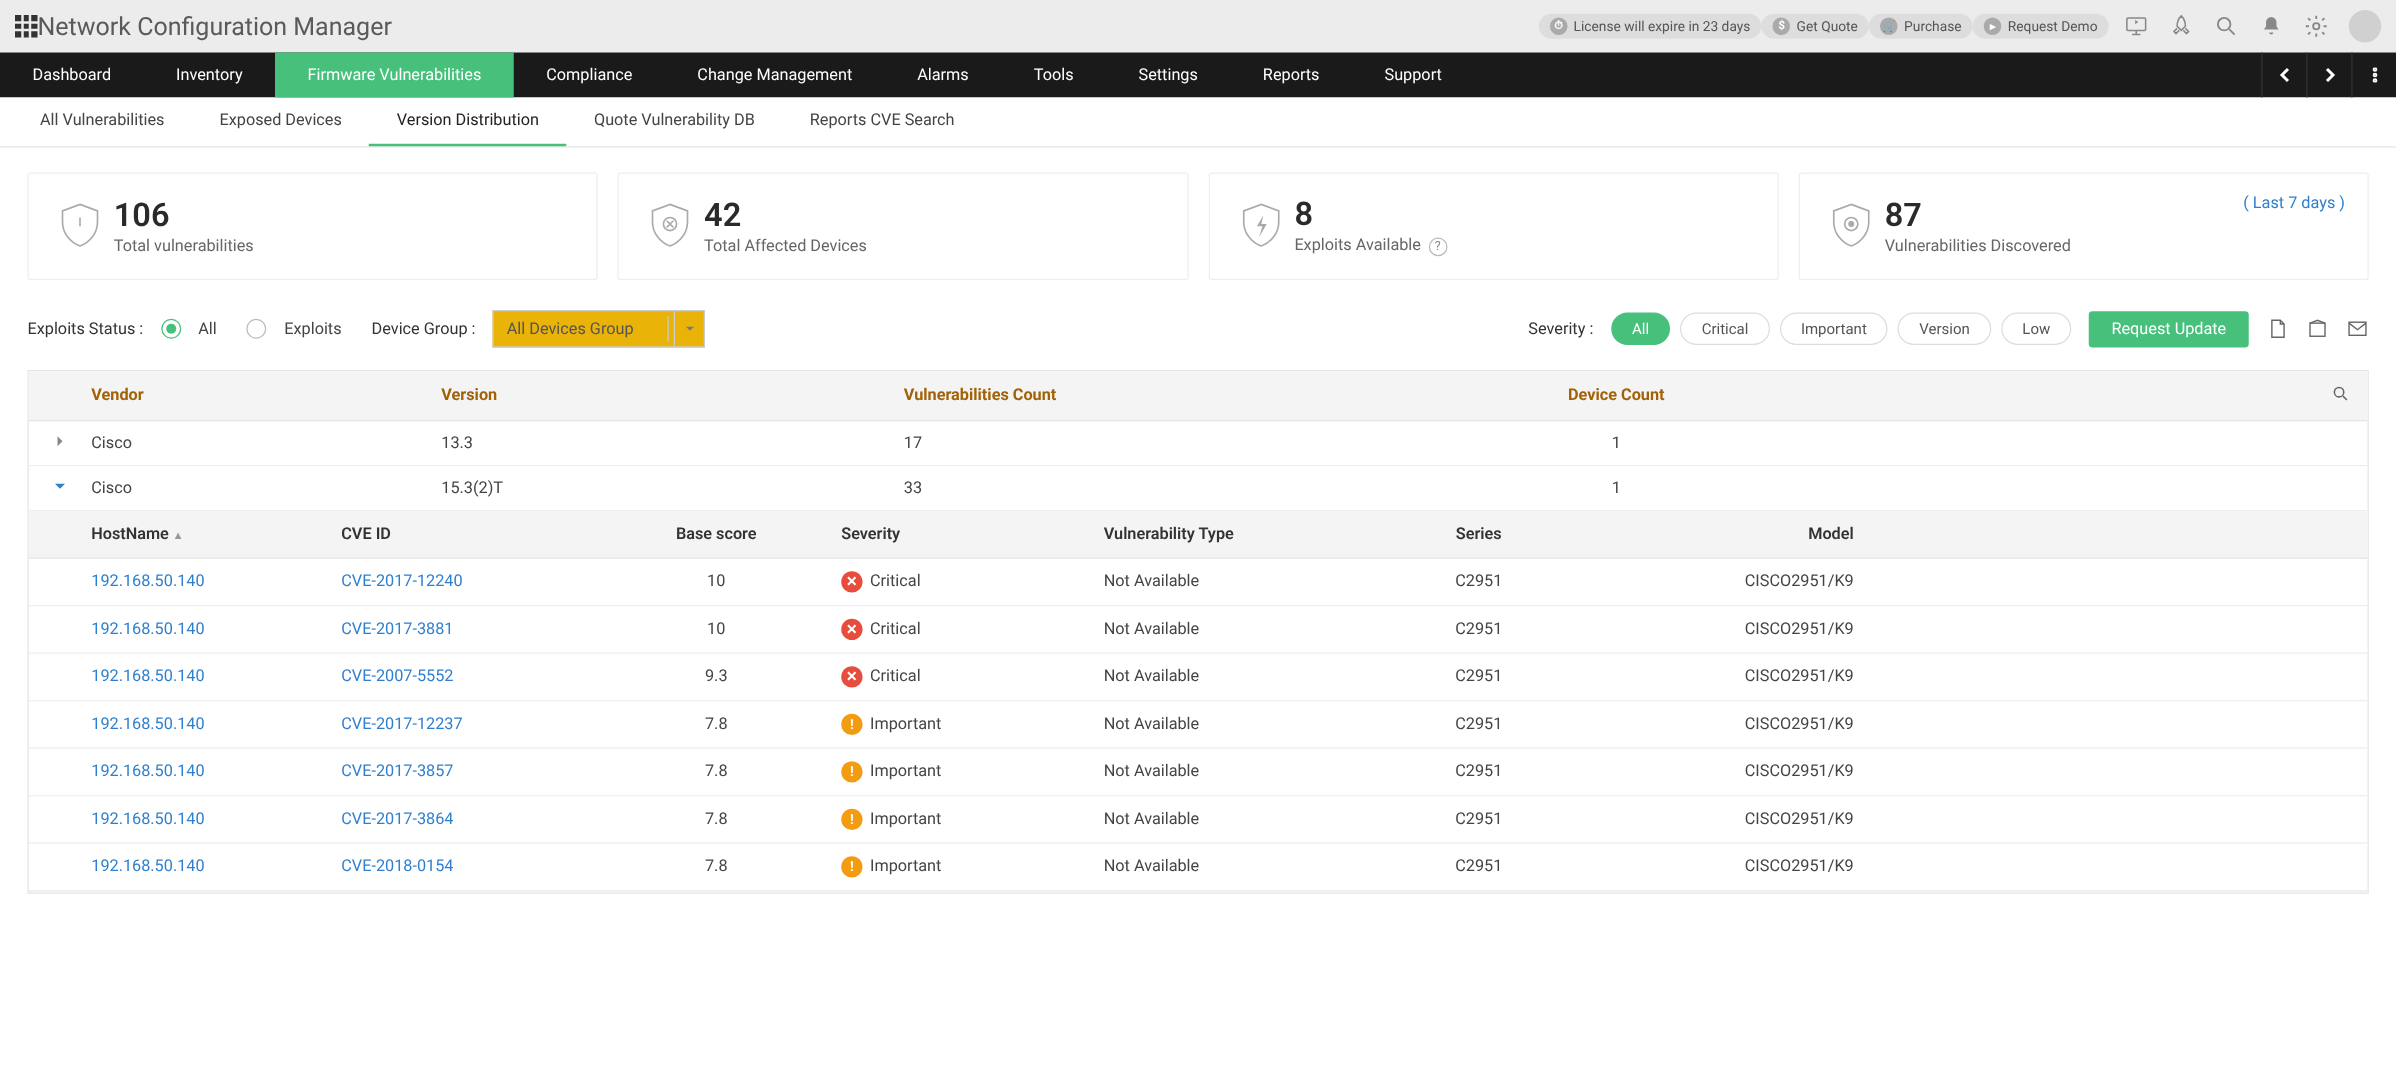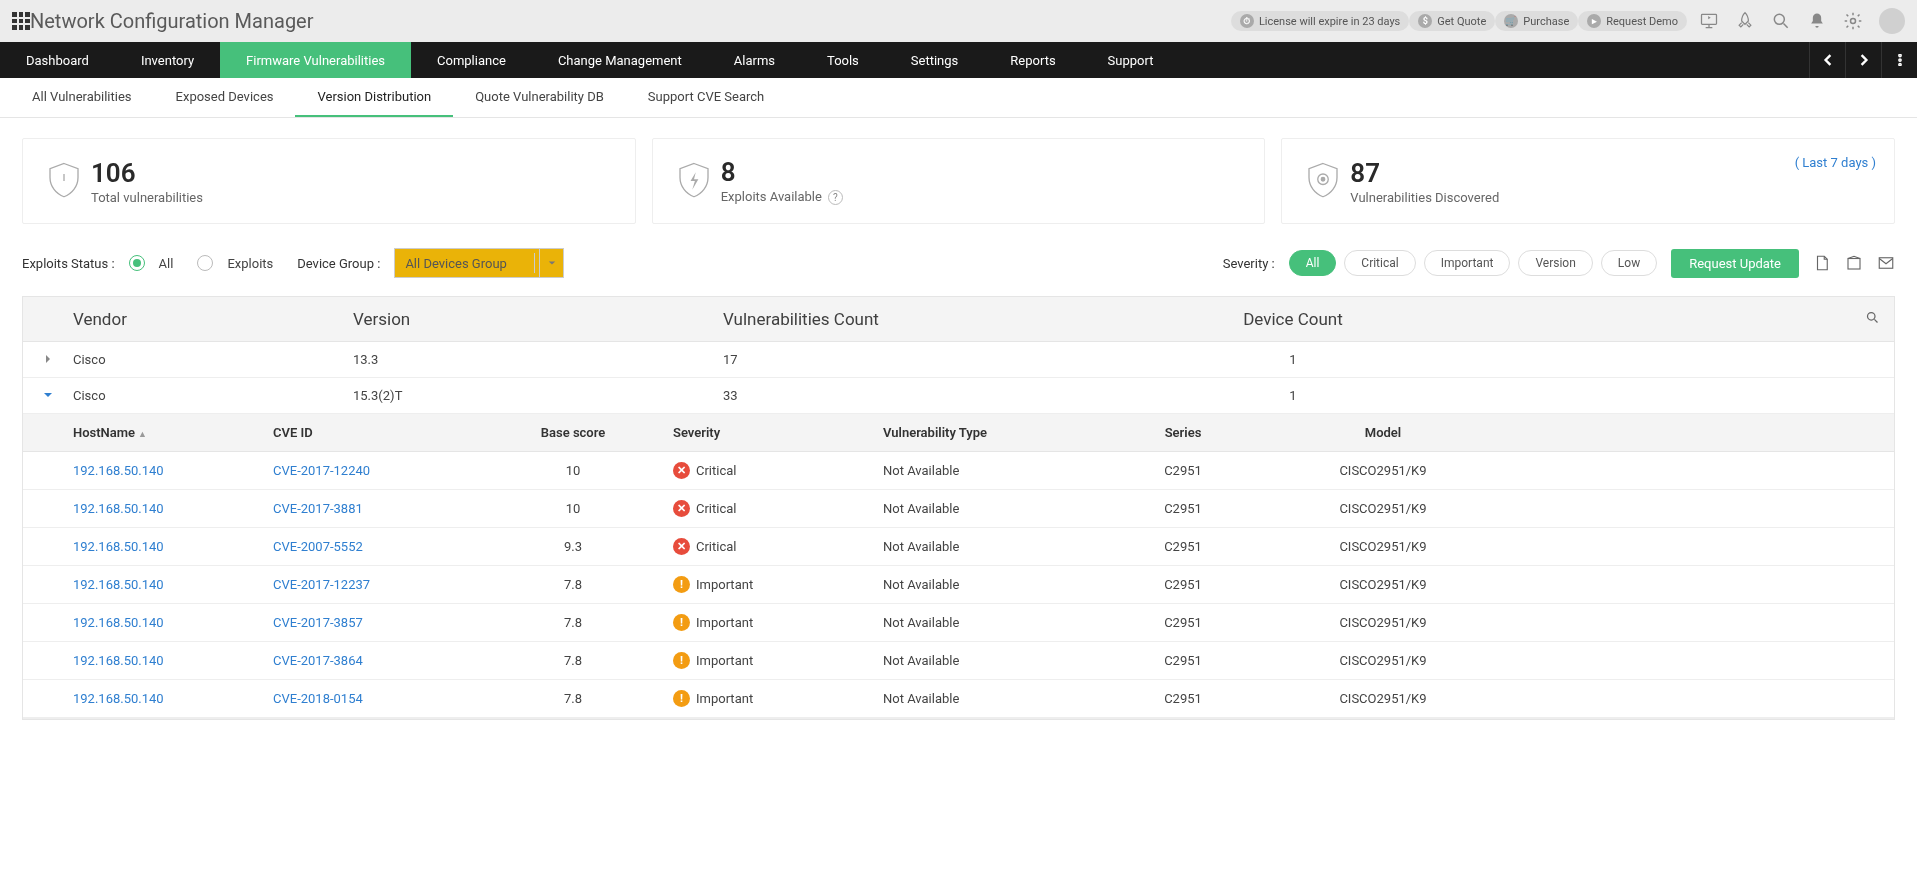--- a/index.html
+++ b/index.html
@@ -43,39 +43,39 @@
 .select::after{content:"";position:absolute;right:8px;top:50%;transform:translateY(-50%);border-left:1px solid #ccc;height:20px;width:20px;background:linear-gradient(#666,#666) no-repeat center/8px 1px,linear-gradient(#666,#666) no-repeat center/1px 8px;background:none}
 .select-caret{position:absolute;right:0;top:0;bottom:0;width:24px;border-left:1px solid #ccc;display:flex;align-items:center;justify-content:center}
 .select-caret svg{width:8px;height:8px;fill:#777}
 .filters-spacer{flex:1}
 .sev-pill{border:1px solid #ddd;border-radius:14px;padding:5px 16px;font-size:12px;color:#555;cursor:pointer}
 .sev-pill.active{background:#46c07b;color:#fff;border-color:#46c07b}
 .btn-green{background:#46c07b;color:#fff;border:none;border-radius:3px;padding:7px 18px;font-size:13px;cursor:pointer}
 .action-icon{width:18px;height:18px;color:#666;cursor:pointer}
 .action-icon svg{width:18px;height:18px;fill:none;stroke:currentColor;stroke-width:1.5}
 .table{border:1px solid #e5e5e5}
-.thead{background:#f4f4f4;display:flex;padding:12px 0;font-weight:400;font-size:17px;color:#404040;border-bottom:1px solid #e5e5e5;position:relative}
+.thead{background:#f4f4f4;display:flex;padding:12px 0;font-weight:700;font-size:13px;color:#a16207;border-bottom:1px solid #e5e5e5;position:relative}
 .col-exp{width:50px;text-align:center}
 .col-vendor{width:280px}
 .col-version{width:370px}
 .col-vcount{width:380px;text-align:left}
 .col-dcount{width:380px;text-align:center}
 .col-search{position:absolute;right:14px;top:50%;transform:translateY(-50%);cursor:pointer;color:#666}
 .col-search svg{width:15px;height:15px;fill:none;stroke:currentColor;stroke-width:2}
 .trow{display:flex;padding:10px 0;font-size:13px;color:#444;border-bottom:1px solid #eee;align-items:center}
 .exp-icon{cursor:pointer;color:#888}
 .exp-icon svg{width:10px;height:10px;fill:currentColor}
 .sub-thead{background:#f4f4f4;display:flex;padding:11px 0 11px 50px;font-weight:600;font-size:13px;color:#333;border-bottom:1px solid #e5e5e5}
 .scol-host{width:200px}
 .scol-cve{width:200px}
 .scol-score{width:200px;text-align:center}
 .scol-sev{width:210px}
 .scol-type{width:200px}
 .scol-series{width:200px;text-align:center}
-.scol-model{width:200px;text-align:center}
+.scol-model{width:200px;text-align:right}
 .sub-tbody{max-height:290px;overflow-y:auto;border-bottom:1px solid #eee}
 .sub-trow{display:flex;padding:10px 0 10px 50px;font-size:13px;color:#444;border-bottom:1px solid #eee;align-items:center}
 .link{color:#2f7fd0;cursor:pointer}
 .sev-cell{display:flex;align-items:center;gap:6px}
 .sev-badge{width:17px;height:17px;border-radius:50%;display:flex;align-items:center;justify-content:center;color:#fff;font-size:11px;font-weight:bold}
 .sev-critical{background:#e74c3c}
 .sev-important{background:#f39c12}
 .sort-icon{font-size:9px;color:#999;margin-left:3px}
 </style>
 </head>
@@ -174,34 +174,45 @@
         <circle cx="5" cy="14" r="1.5"></circle>
       </svg>
     </div>
   </div>
 
 <div class="subnav" id="subnav">
     <div class="subnav-item">All Vulnerabilities</div>
     <div class="subnav-item">Exposed Devices</div>
     <div class="subnav-item active">Version Distribution</div>
     <div class="subnav-item">Quote Vulnerability DB</div>
-    <div class="subnav-item">Support CVE Search</div>
+    <div class="subnav-item">Reports CVE Search</div>
   </div>
 
 <div class="content">
 
   <div class="cards" id="cards">
       <div class="card">
         <div class="card-icon"><svg viewBox="0 0 48 48">
             <path d="M24 4l16 6v10c0 10-7 19-16 22-9-3-16-12-16-22V10z"></path>
             <path d="M24 16v8M24 30h.01"></path>
           </svg></div>
         <div>
           <div class="card-val">106</div>
           <div class="card-label">Total vulnerabilities</div>
+        </div>
+      </div>
+      <div class="card">
+        <div class="card-icon"><svg viewBox="0 0 48 48">
+            <path d="M24 4l16 6v10c0 10-7 19-16 22-9-3-16-12-16-22V10z"></path>
+            <circle cx="24" cy="22" r="6"></circle>
+            <path d="M21 19l6 6M27 19l-6 6"></path>
+          </svg></div>
+        <div>
+          <div class="card-val">42</div>
+          <div class="card-label">Total Affected Devices</div>
         </div>
       </div>
       <div class="card">
         <div class="card-icon"><svg viewBox="0 0 48 48">
             <path d="M24 4l16 6v10c0 10-7 19-16 22-9-3-16-12-16-22V10z"></path>
             <path d="M26 14l-6 10h5l-3 10 7-12h-5z" fill="currentColor" stroke="none"></path>
           </svg></div>
         <div>
           <div class="card-val">8</div>
           <div class="card-label">Exploits Available<span class="card-help">?</span></div>

